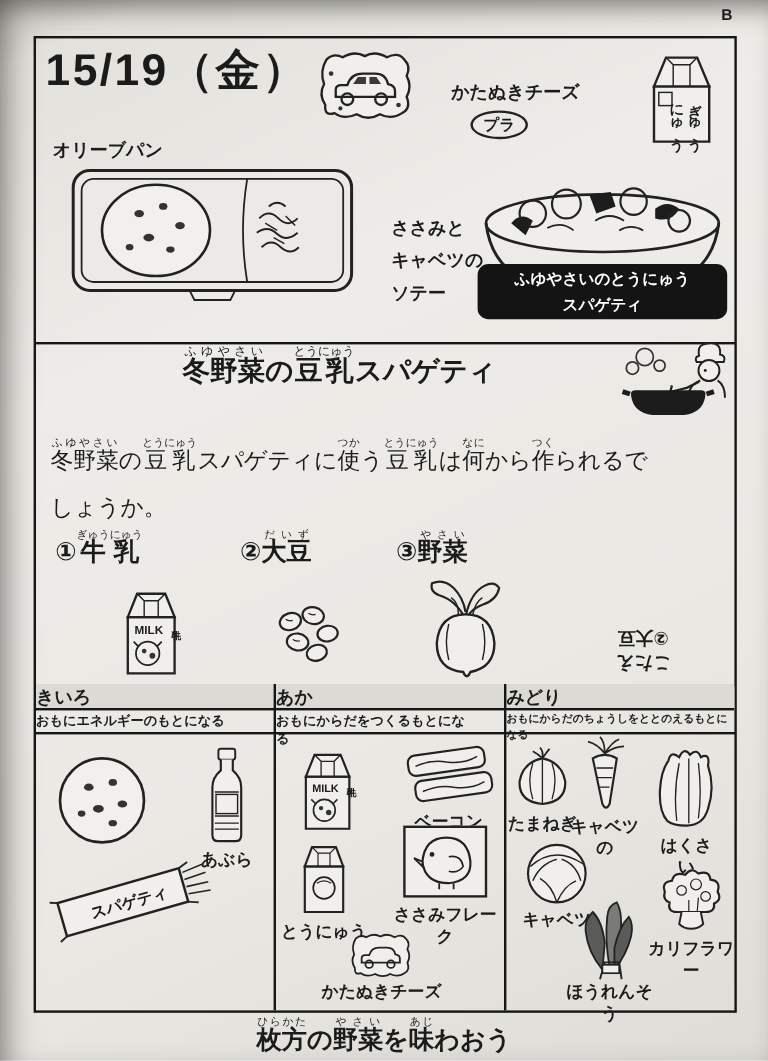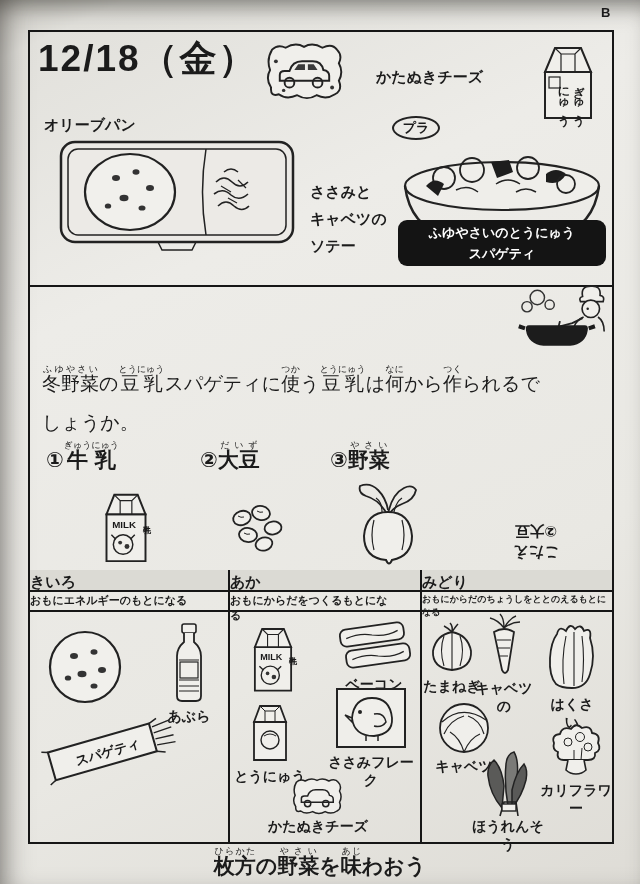--- a/index.html
+++ b/index.html
@@ -12,23 +12,23 @@
   }
   .corner { position:absolute; left:601px; top:5px; font-size:13px; font-weight:700; }
   .box { position:absolute; left:28px; top:30px; width:586px; height:814px; border:2.5px solid #161616; }
   .box > * { position:absolute; }
   .hline { left:-1px; right:-1px; height:2px; background:#161616; }
   .vline { top:538px; bottom:0; width:2px; background:#161616; }
   .date { left:8px; top:2px; font-size:37px; font-weight:700; letter-spacing:2px; }
   .lbl { font-size:15px; font-weight:600; }
   .cheese-lbl { left:346px; top:36px; }
   .pla-badge { left:362px; top:60px; width:48px; height:24px; border:2px solid #222; border-radius:50%;
-               display:flex; align-items:center; justify-content:center; font-size:13px; font-weight:700;margin-top:24px; }
+               display:flex; align-items:center; justify-content:center; font-size:13px; font-weight:700; }
   .olive-lbl { left:14px; top:84px; }
-  .saute-lbl { left:280px; top:146px; line-height:27px; }
+  .saute-lbl { left:296px; top:146px; line-height:27px;font-family:Liberation Mono, monospace; }
   .band { left:368px; top:188px; width:208px; height:46px; background:#141414; color:#fff; border-radius:9px;
           text-align:center; font-size:13px; font-weight:700; line-height:21px; padding-top:2px; }
   .ill { position:absolute; }
   .ill svg { display:block; width:100%; height:100%; }
   svg text { font-family:"Liberation Sans","DejaVu Sans",sans-serif; }
   .vtext { position:absolute; left:22px; top:40px; width:36px; writing-mode:vertical-rl;
            font-size:12px; font-weight:700; line-height:15px; }
   .vk { position:absolute; writing-mode:vertical-rl; font-size:8px; font-weight:700; }
   .quiz-title { left:122px; top:256px; font-size:23px; font-weight:800; line-height:1.8; }
   rt { font-size:9px; font-weight:400; letter-spacing:0; }
@@ -48,21 +48,21 @@
   .footer { position:absolute; left:0; top:846px; width:100%; text-align:center; font-size:21px; font-weight:800; line-height:1.7; }
 </style>
 </head>
 <body>
 
 <div class="page">
   <div class="corner">B</div>
 
   <div class="box">
 
-    <div class="date">12/18（金）</div>
+    <div class="date">15/19（金）</div>
 
     <div class="ill" style="left:232px;top:8px;width:84px;height:62px">
       <svg viewBox="0 0 86 64">
         <path d="M10,10 Q16,4 24,8 Q34,2 43,7 Q52,2 62,8 Q72,3 77,10 Q83,16 79,24 Q84,33 79,42 Q83,52 75,56 Q66,62 56,57 Q46,63 36,57 Q25,62 17,56 Q8,59 9,49 Q3,40 8,31 Q4,20 10,10 Z" fill="#f0efeb" stroke="#222" stroke-width="2"></path>
         <path d="M18,42 L18,36 Q18,32 23,32 L28,32 Q31,22 41,22 L52,22 Q61,22 63,31 Q69,32 69,37 L69,42 Z" fill="none" stroke="#222" stroke-width="2"></path>
         <circle cx="28" cy="44" r="5" fill="none" stroke="#222" stroke-width="2"></circle>
         <circle cx="57" cy="44" r="5" fill="none" stroke="#222" stroke-width="2"></circle>
         <path d="M33,31 L37,25 L44,25 L44,31 Z M47,31 L47,25 L53,25 L57,31 Z" fill="#3a3a3a"></path>
         <circle cx="14" cy="22" r="2" fill="#333"></circle>
           <circle cx="72" cy="49" r="2" fill="#333"></circle>
@@ -126,20 +126,21 @@
       </svg>
     </div>
     <div class="band">
       <div>ふゆやさいのとうにゅう</div>
       <div>スパゲティ</div>
     </div>
 
     <div class="hline" style="top:253px"></div>
 
 
+    <div class="quiz-title"><ruby>冬野菜<rt>ふゆやさい</rt></ruby><ruby>の<rt></rt></ruby><ruby>豆乳<rt>とうにゅう</rt></ruby><ruby>スパゲティ<rt></rt></ruby></div>
 
     <div class="ill" style="left:480px;top:248px;width:104px;height:72px">
       <svg viewBox="0 0 100 70">
         <circle cx="16" cy="26" r="5" fill="none" stroke="#333" stroke-width="1.4"></circle>
         <circle cx="26" cy="17" r="7" fill="none" stroke="#333" stroke-width="1.4"></circle>
         <circle cx="38" cy="24" r="4.5" fill="none" stroke="#333" stroke-width="1.4"></circle>
         <path d="M70,16 Q68,6 78,6 Q88,5 87,15 Q92,16 90,21 L68,21 Q66,17 70,16 Z" fill="#f0efeb" stroke="#222" stroke-width="1.6"></path>
         <circle cx="78" cy="28" r="8.5" fill="#f0efeb" stroke="#222" stroke-width="1.6"></circle>
         <circle cx="75" cy="28" r="1.2" fill="#222"></circle>
         <path d="M71,36 Q64,39 62,45 L60,52 M85,36 Q91,40 91,50" fill="none" stroke="#222" stroke-width="1.6"></path>

